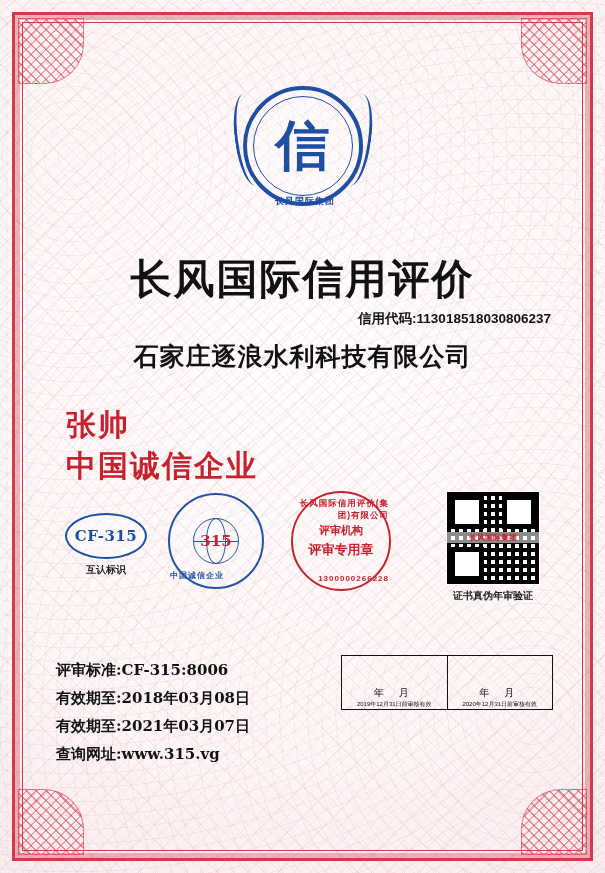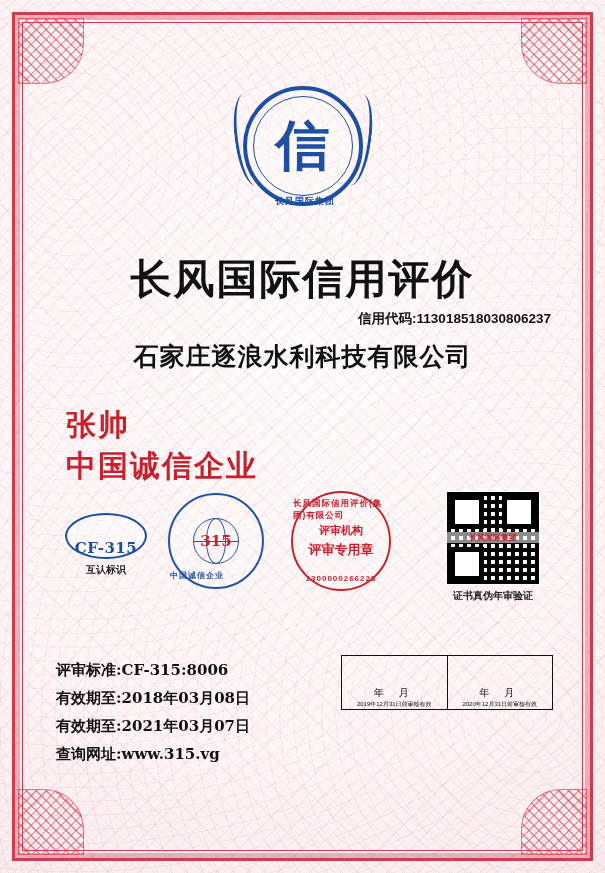--- a/index.html
+++ b/index.html
@@ -202,21 +202,21 @@
     font-size: 10px;
     color: #222;
     font-weight: 700;
   }
   
   .cf-oval {
     width: 78px; height: 42px;
     border: 2px solid #1b4fa0;
     border-radius: 50%;
     display: flex;
-    align-items: flex-end;
+    align-items: center;
     justify-content: center;
     background: rgba(255,255,255,0.4);
     margin: 0 auto;
   }
   .cf-oval span {
     font-family: "DejaVu Serif", "Liberation Serif", serif;
     font-size: 15px;
     font-weight: 700;
     color: #1b4fa0;
     letter-spacing: 0.5px;
@@ -287,21 +287,21 @@
     position: relative;
     width: 96px; height: 96px;
     border: 2.5px solid #c6222e;
     border-radius: 50%;
     margin: 0 auto;
     background: rgba(255,255,255,0.12);
   }
   .seal-red .arc-top {
     position: absolute;
     left: 0; right: 0; top: 5px;
-    text-align: left;
+    text-align: right;
     font-size: 8.5px;
     font-weight: 700;
     color: #c6222e;
     letter-spacing: 1px;
   }
   .seal-red .mid1 {
     position: absolute;
     left: 0; right: 0; top: 30px;
     text-align: center;
     font-size: 11px;
@@ -312,21 +312,21 @@
     position: absolute;
     left: 0; right: 0; top: 48px;
     text-align: center;
     font-size: 13px;
     font-weight: 700;
     color: #c6222e;
   }
   .seal-red .arc-bottom {
     position: absolute;
     left: 0; right: 0; bottom: 6px;
-    text-align: center;
+    text-align: right;
     font-size: 8px;
     font-weight: 700;
     color: #c6222e;
     letter-spacing: 1px;
   }
   
   .qr {
     width: 92px; height: 92px;
     margin: 0 auto;
     background-color: #ffffff;

